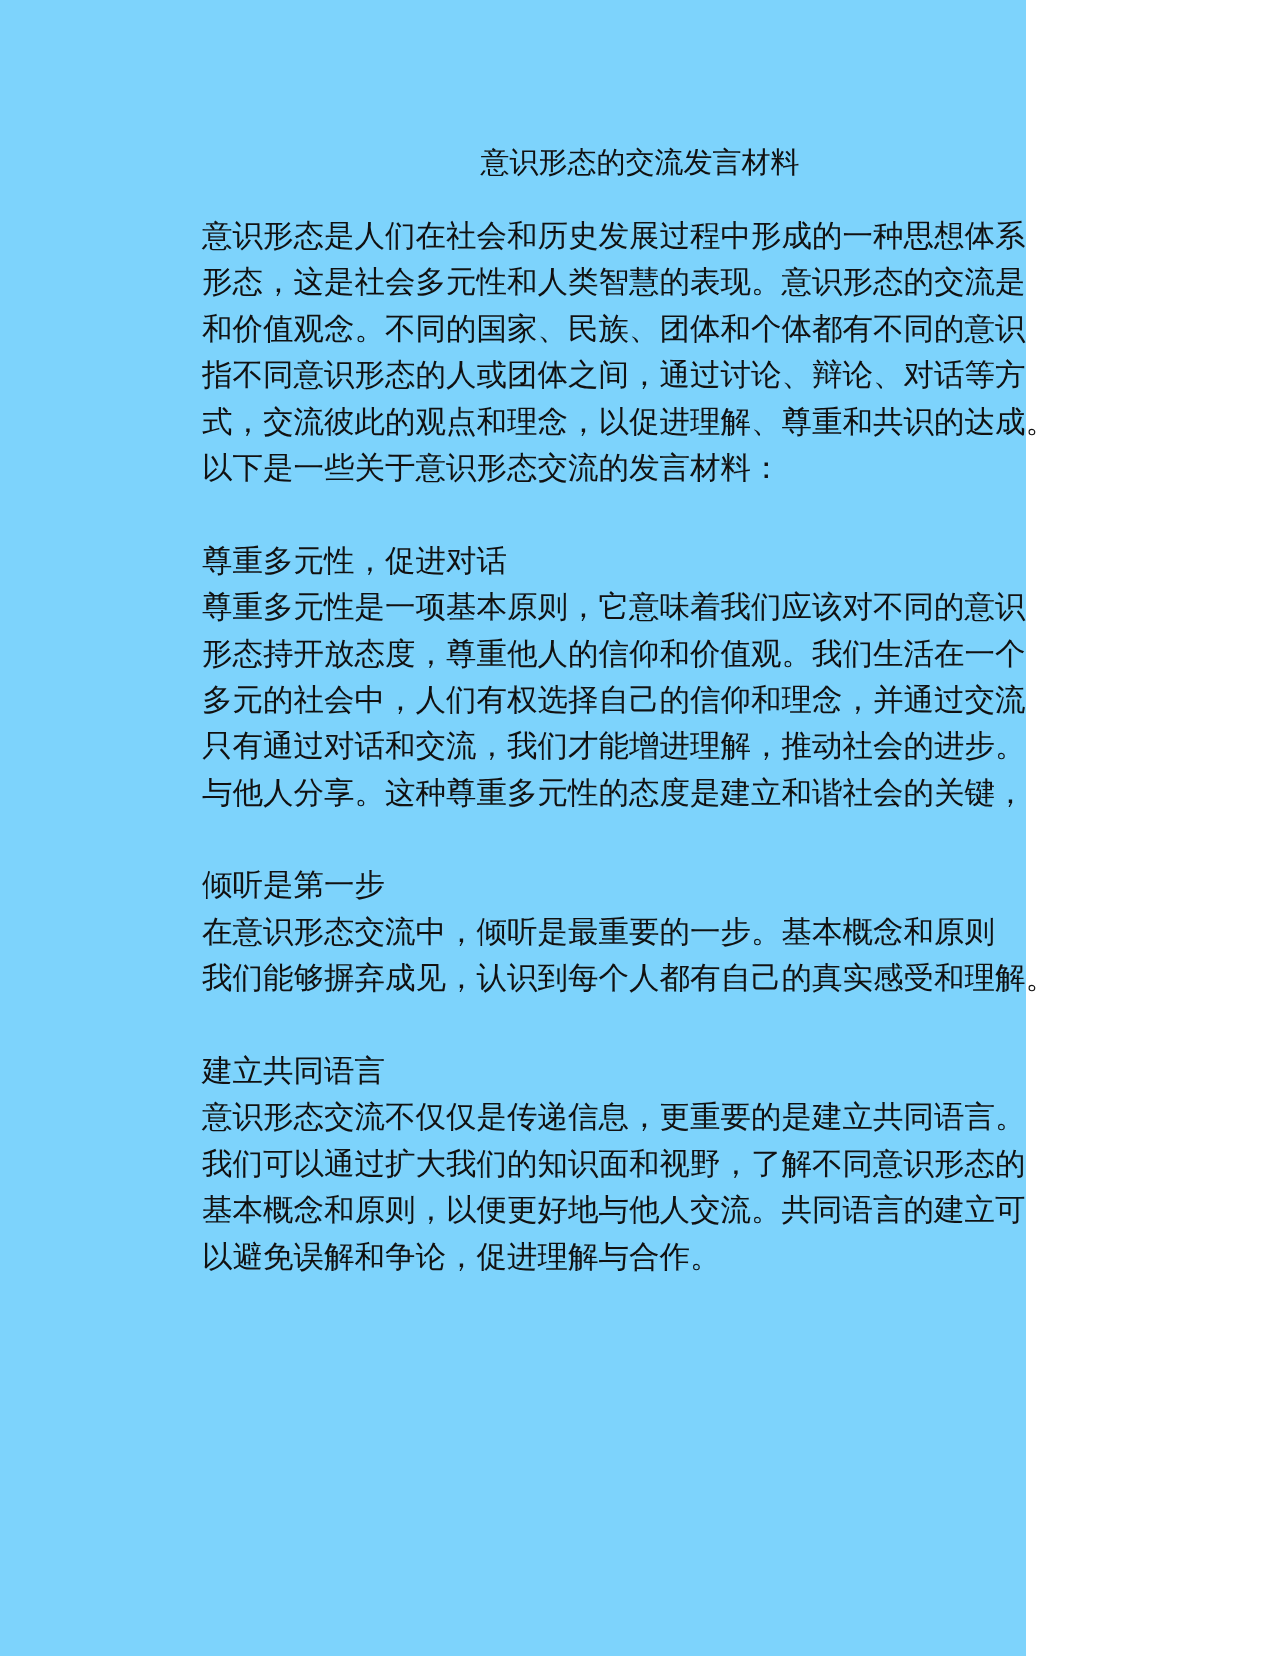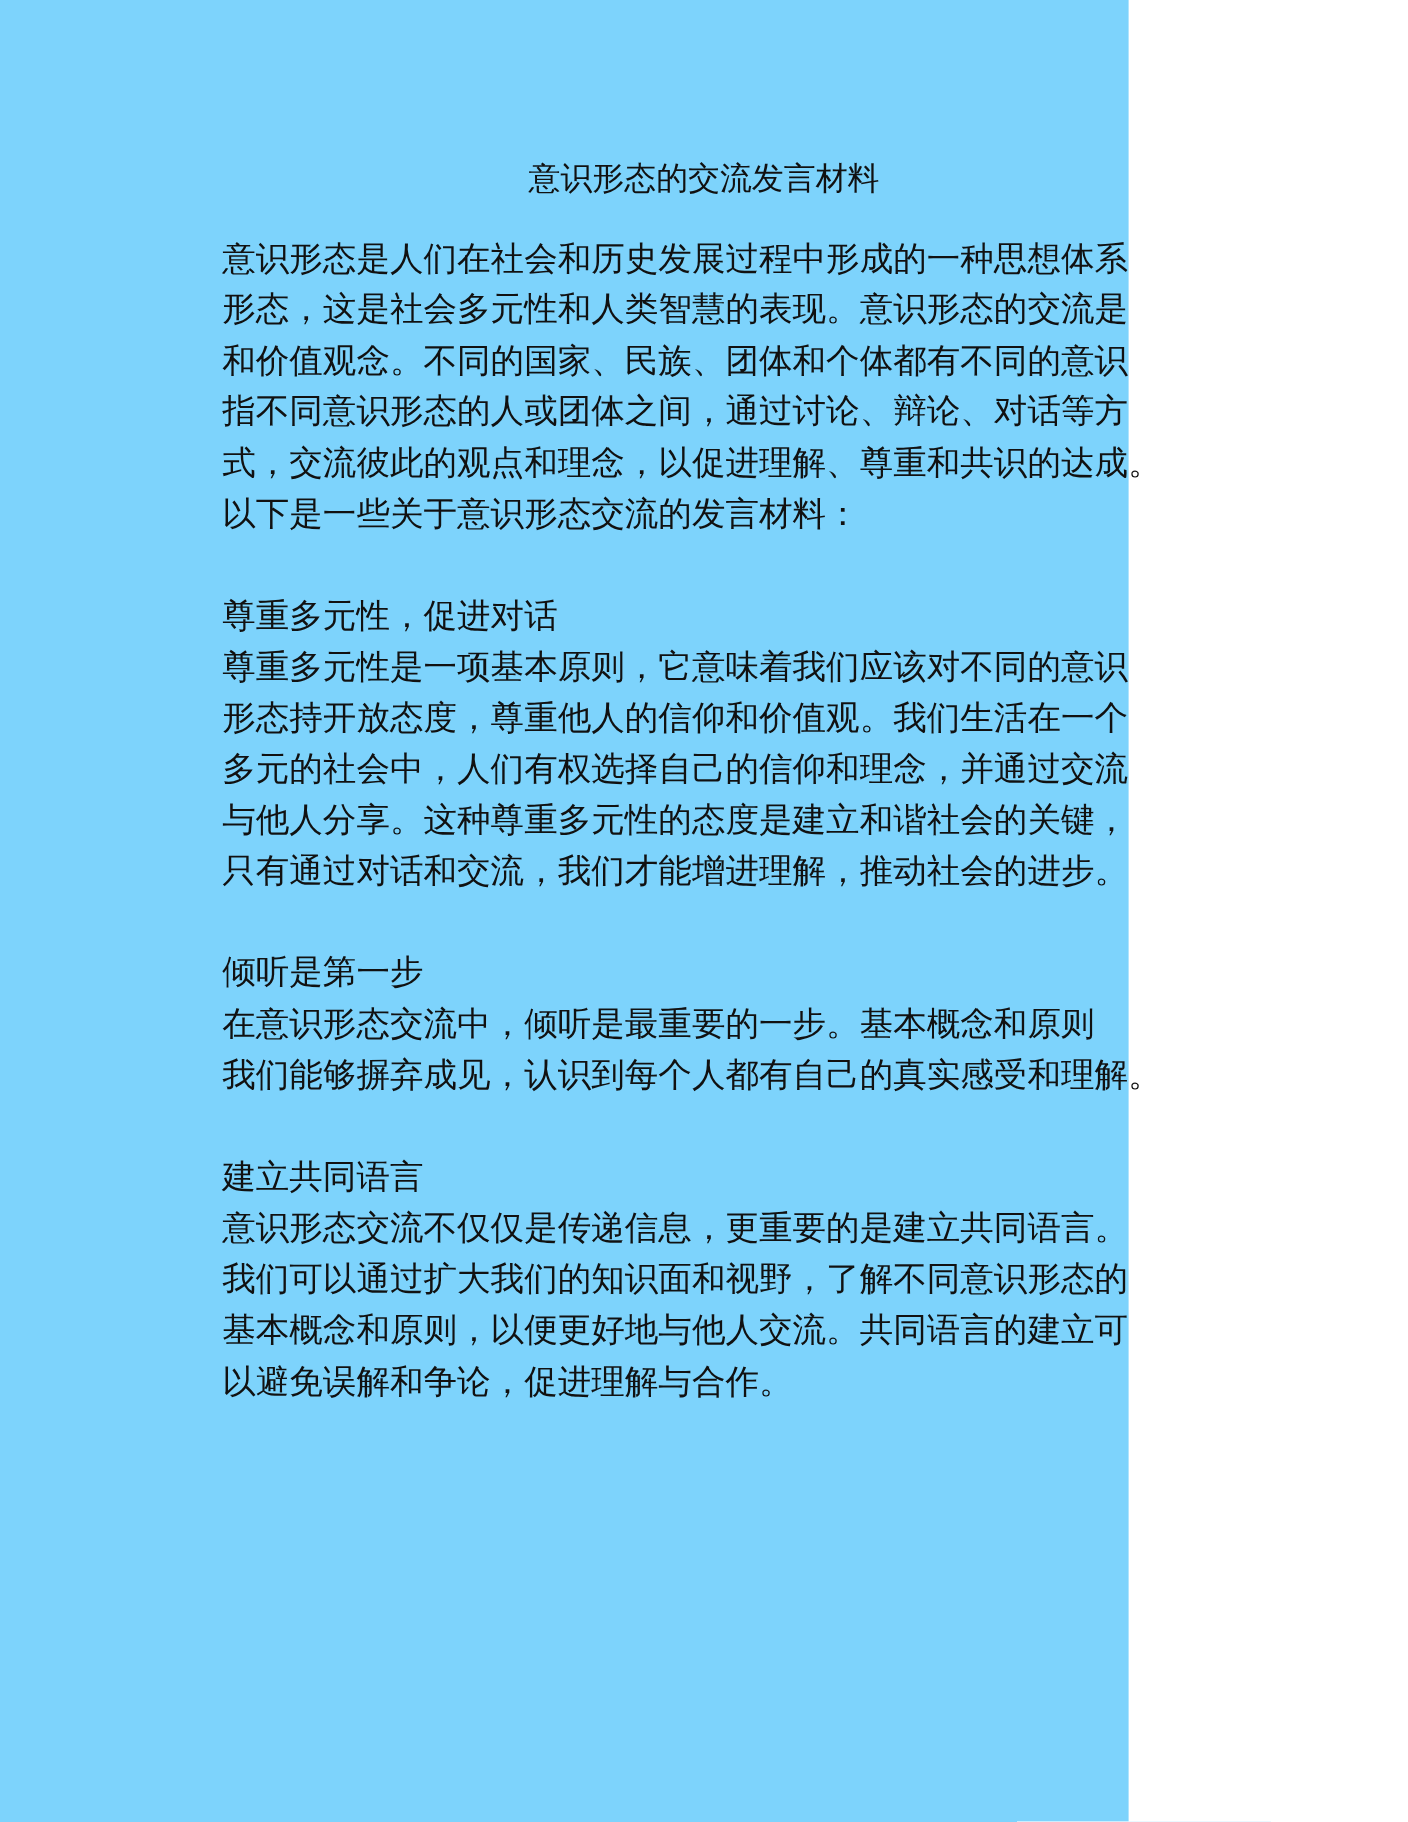--- a/index.html
+++ b/index.html
@@ -68,22 +68,22 @@
       <div class="line">以下是一些关于意识形态交流的发言材料：</div>
     </div>
 
     <div class="blank"></div>
 
     <div>
       <div class="line">尊重多元性，促进对话</div>
       <div class="line">尊重多元性是一项基本原则，它意味着我们应该对不同的意识</div>
       <div class="line">形态持开放态度，尊重他人的信仰和价值观。我们生活在一个</div>
       <div class="line">多元的社会中，人们有权选择自己的信仰和理念，并通过交流</div>
+      <div class="line">只有通过对话和交流，我们才能增进理解，推动社会的进步。</div>
       <div class="line">与他人分享。这种尊重多元性的态度是建立和谐社会的关键，</div>
-      <div class="line">只有通过对话和交流，我们才能增进理解，推动社会的进步。</div>
     </div>
 
     <div class="blank"></div>
 
     <div>
       <div class="line">倾听是第一步</div>
       <div class="line">在意识形态交流中，倾听是最重要的一步。基本概念和原则</div>
       <div class="line">我们能够摒弃成见，认识到每个人都有自己的真实感受和理解。</div>
     </div>
 

